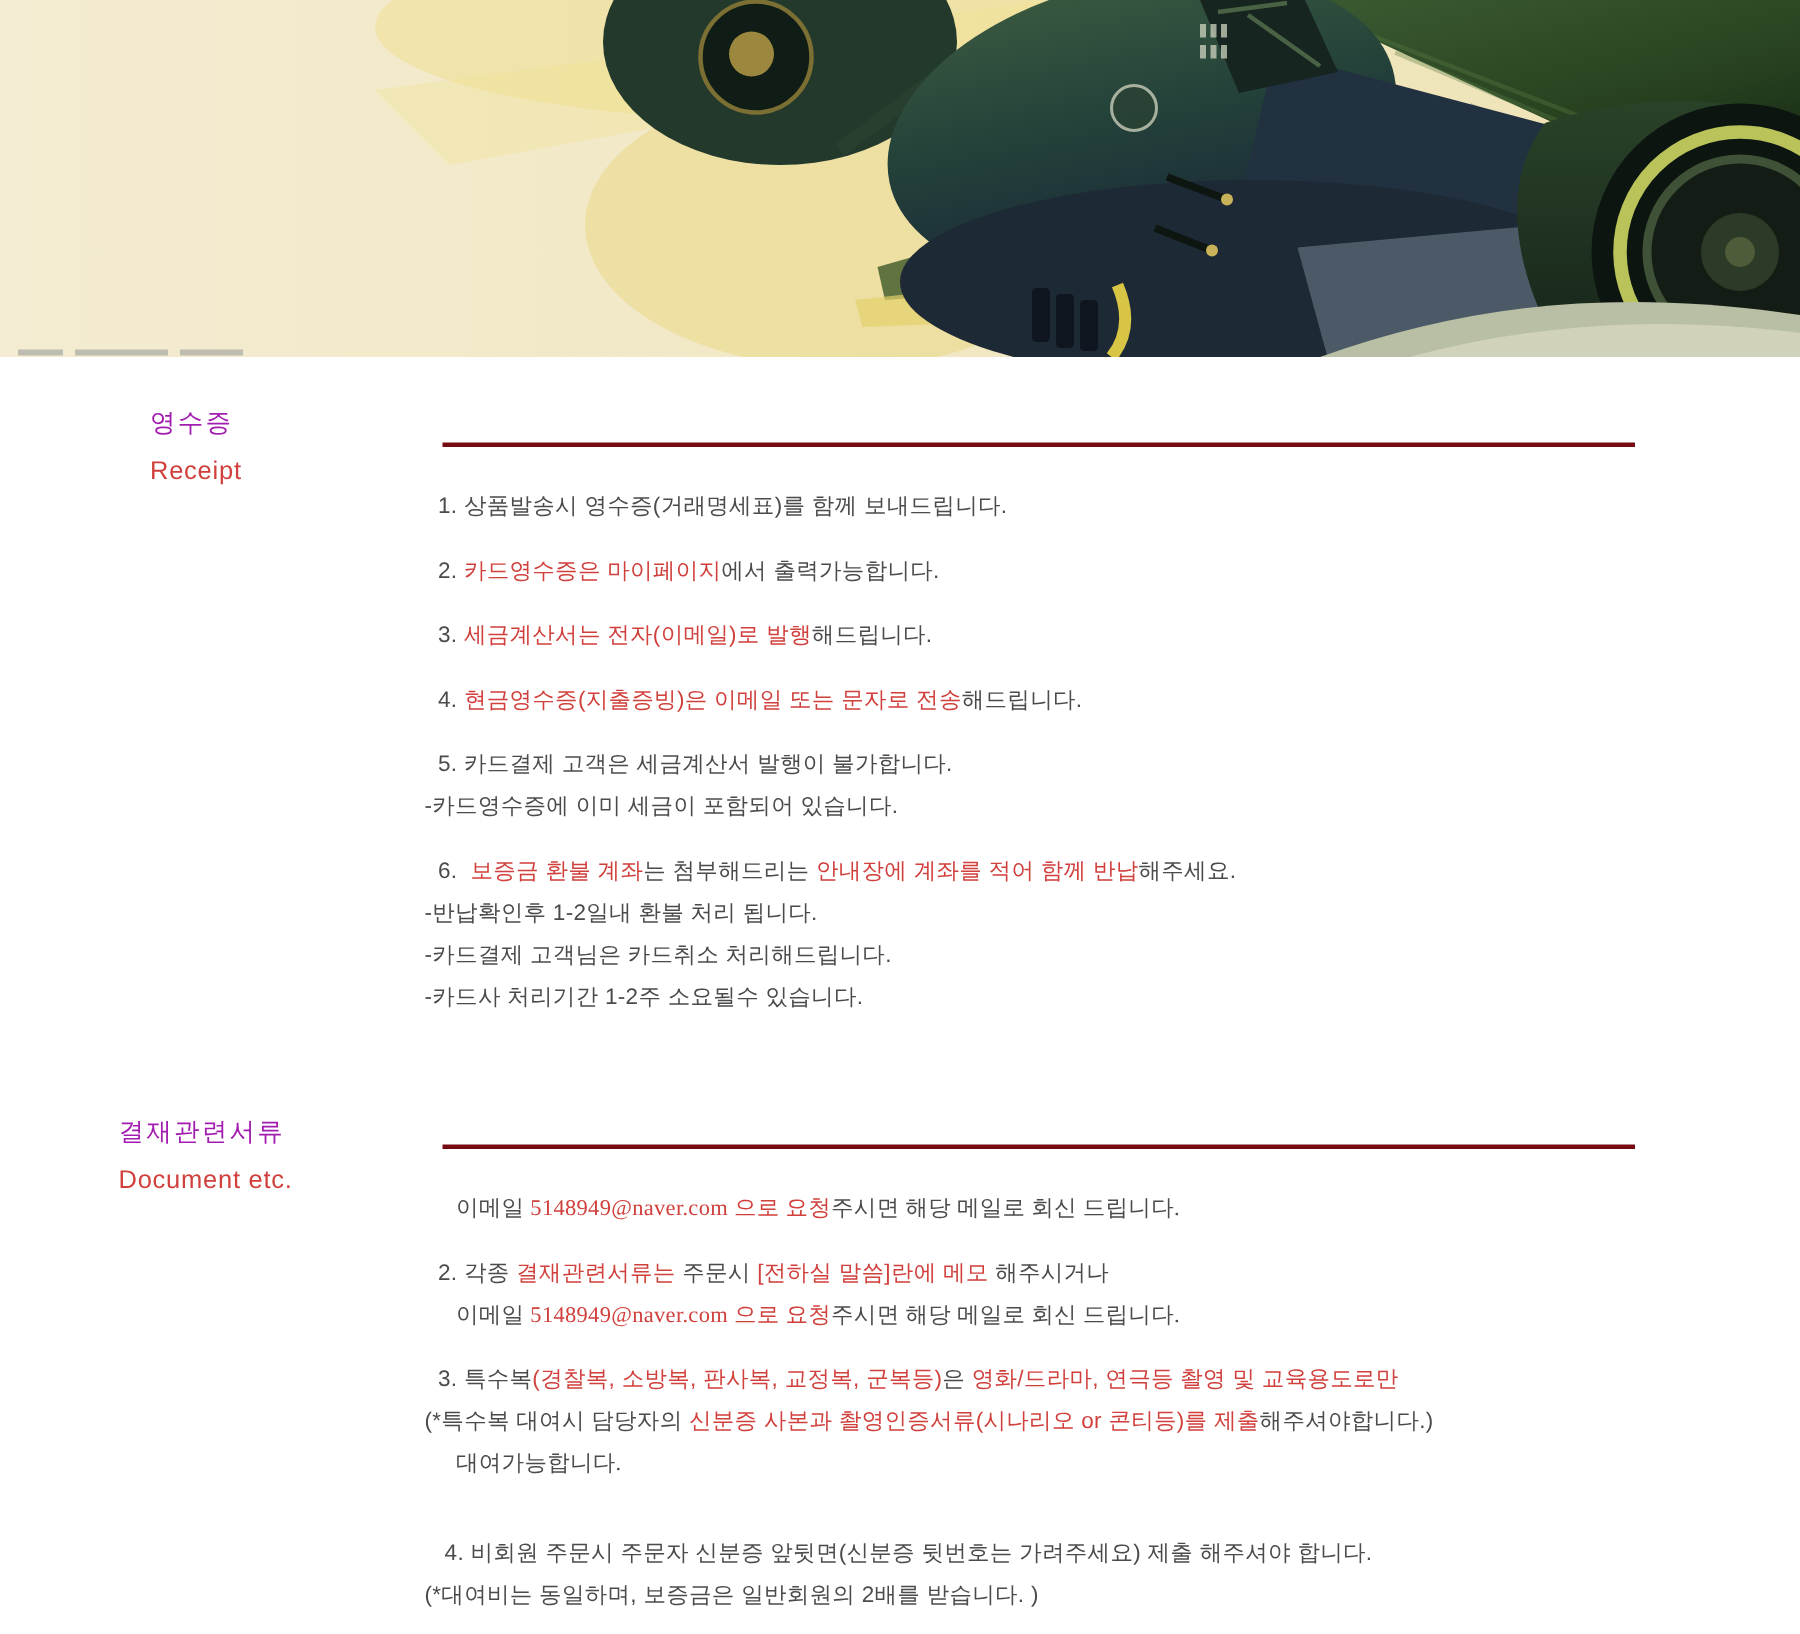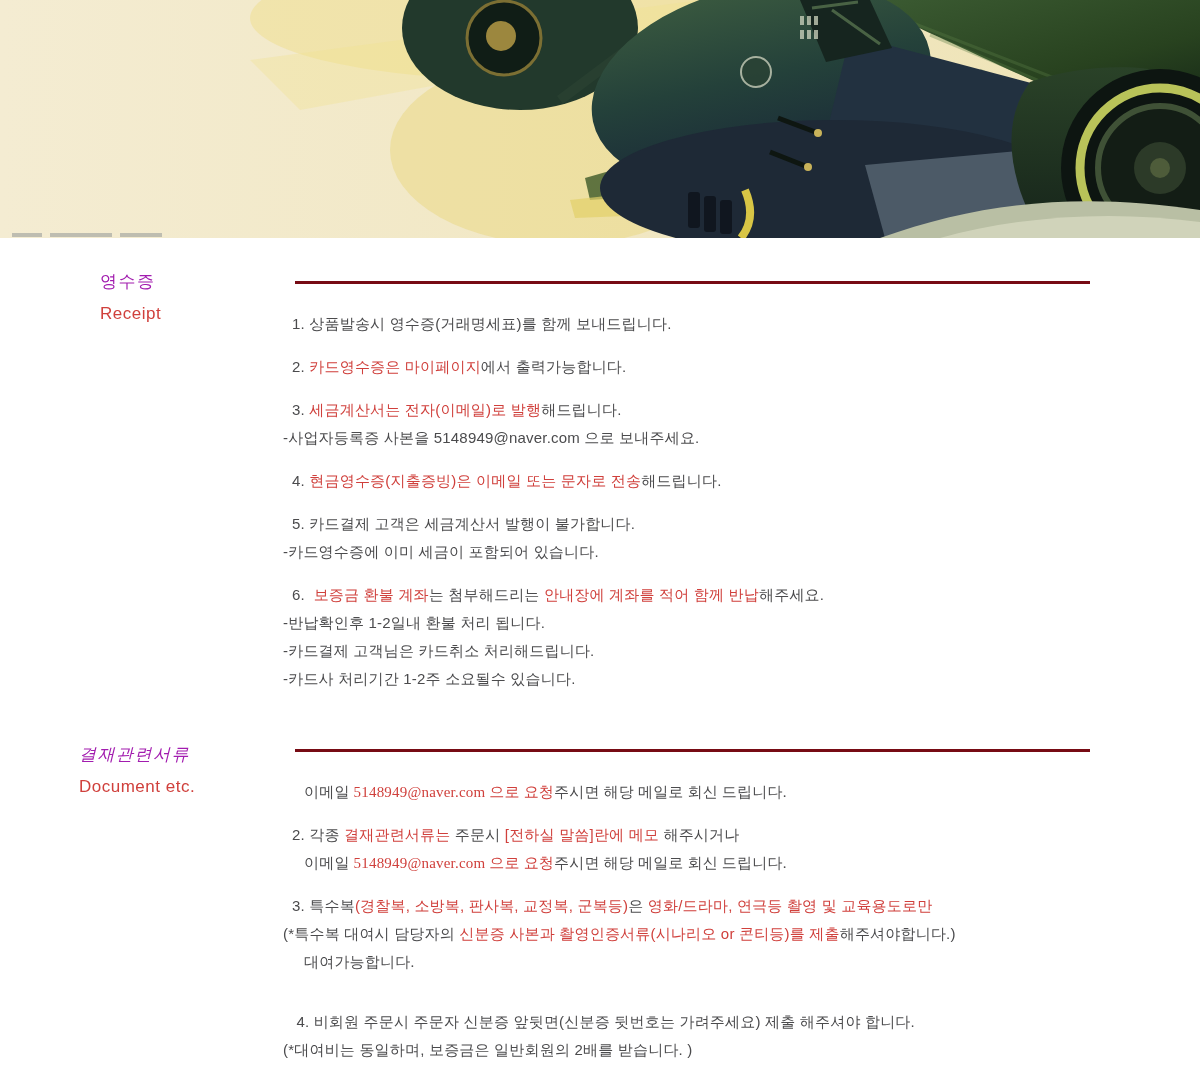--- a/index.html
+++ b/index.html
@@ -18,25 +18,25 @@
   }
   
   .hero{position:absolute;left:0;top:0;width:1200px;height:238px;overflow:hidden;background:var(--cream);}
   .hero svg{display:block;}
 
   
   .stitle{position:absolute;font-size:17px;line-height:22px;letter-spacing:1.5px;color:#a21caf;}
   .stitle.en{color:var(--red);letter-spacing:0.5px;}
   #t1ko{left:100px;top:271px;}
   #t1en{left:100px;top:303px;}
-  #t2ko{left:79px;top:744px;font-style:italic;}
+  #t2ko{left:79px;top:744px;}
   #t2en{left:79px;top:776px;}
 
   
-  .content{position:absolute;left:283px;width:820px;}
+  .content{position:absolute;left:283px;width:820px;margin-top:14px;}
   #c1{top:281px;}
   #c2{top:749px;}
   .rule{height:3px;width:795px;margin-left:12px;background:var(--maroon);}
   .item{margin-top:15px;font-size:15px;letter-spacing:0.2px;}
   .item:first-child{margin-top:26px;}
   #c2 .item:last-child{margin-top:32px;}
   .line{line-height:28px;white-space:pre-wrap;}
   .line.num{padding-left:9px;}
   .line.cont{padding-left:21px;font-family:Liberation Serif, serif;}
   .line.dash{padding-left:0;}
@@ -143,21 +143,20 @@
   <div class="rule"></div>
   <div class="items">
       <div class="item">
         <div class="line num"><span>1. 상품발송시 영수증(거래명세표)를 함께 보내드립니다.</span></div>
       </div>
       <div class="item">
         <div class="line num"><span>2. </span><span class="red">카드영수증은 마이페이지</span><span>에서 출력가능합니다.</span></div>
       </div>
       <div class="item">
         <div class="line num"><span>3. </span><span class="red">세금계산서는 전자(이메일)로 발행</span><span>해드립니다.</span></div>
-        <div class="line dash"><span>-사업자등록증 사본을 5148949@naver.com 으로 보내주세요.</span></div>
       </div>
       <div class="item">
         <div class="line num"><span>4. </span><span class="red">현금영수증(지출증빙)은 이메일 또는 문자로 전송</span><span>해드립니다.</span></div>
       </div>
       <div class="item">
         <div class="line num"><span>5. 카드결제 고객은 세금계산서 발행이 불가합니다.</span></div>
         <div class="line dash"><span>-카드영수증에 이미 세금이 포함되어 있습니다.</span></div>
       </div>
       <div class="item">
         <div class="line num"><span>6.  </span><span class="red">보증금 환불 계좌</span><span>는 첨부해드리는 </span><span class="red">안내장에 계좌를 적어 함께 반납</span><span>해주세요.</span></div>

